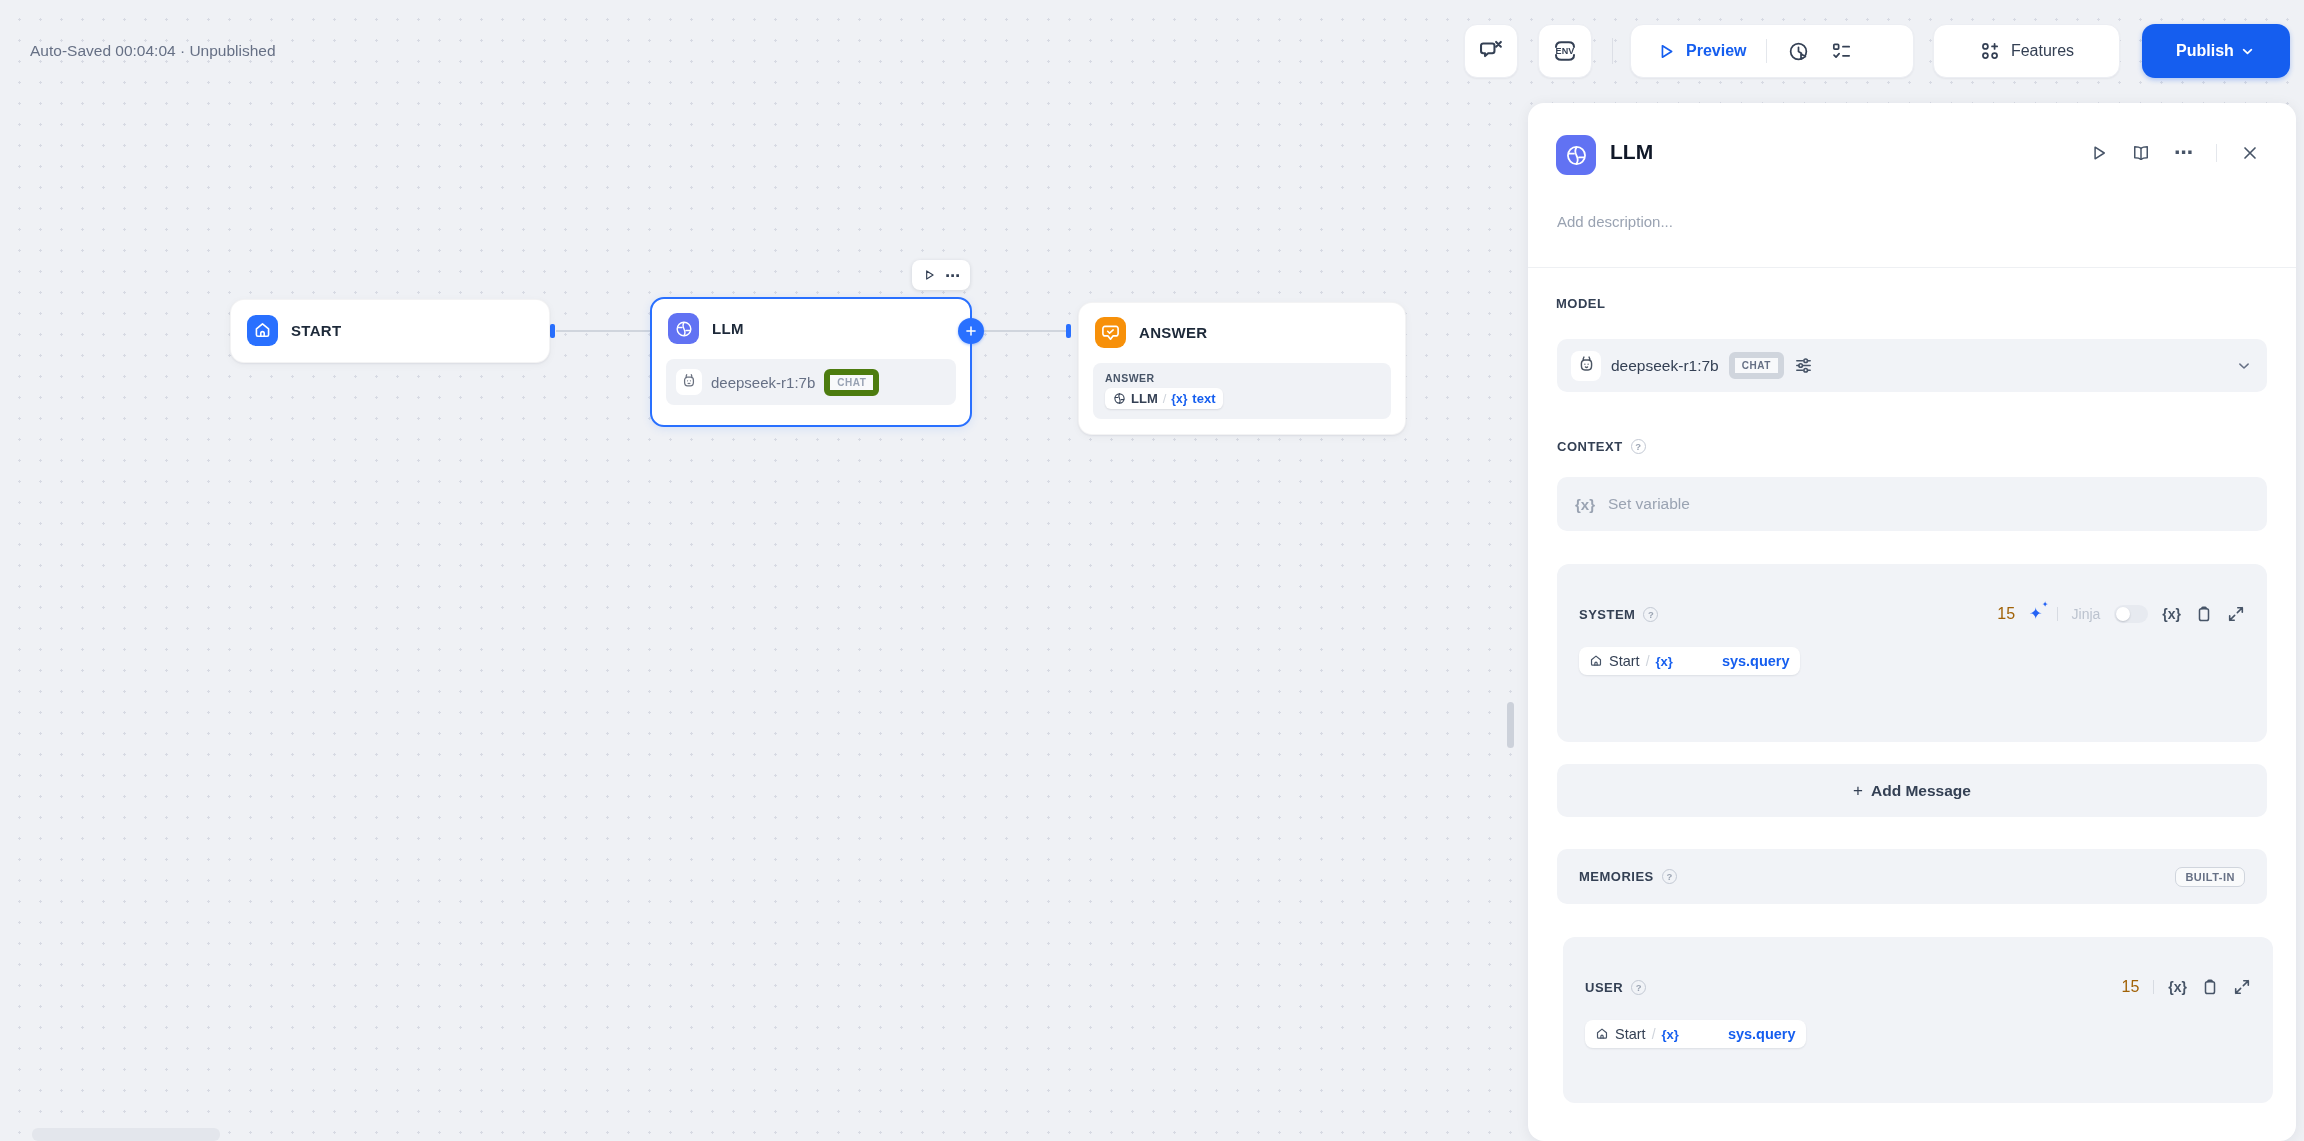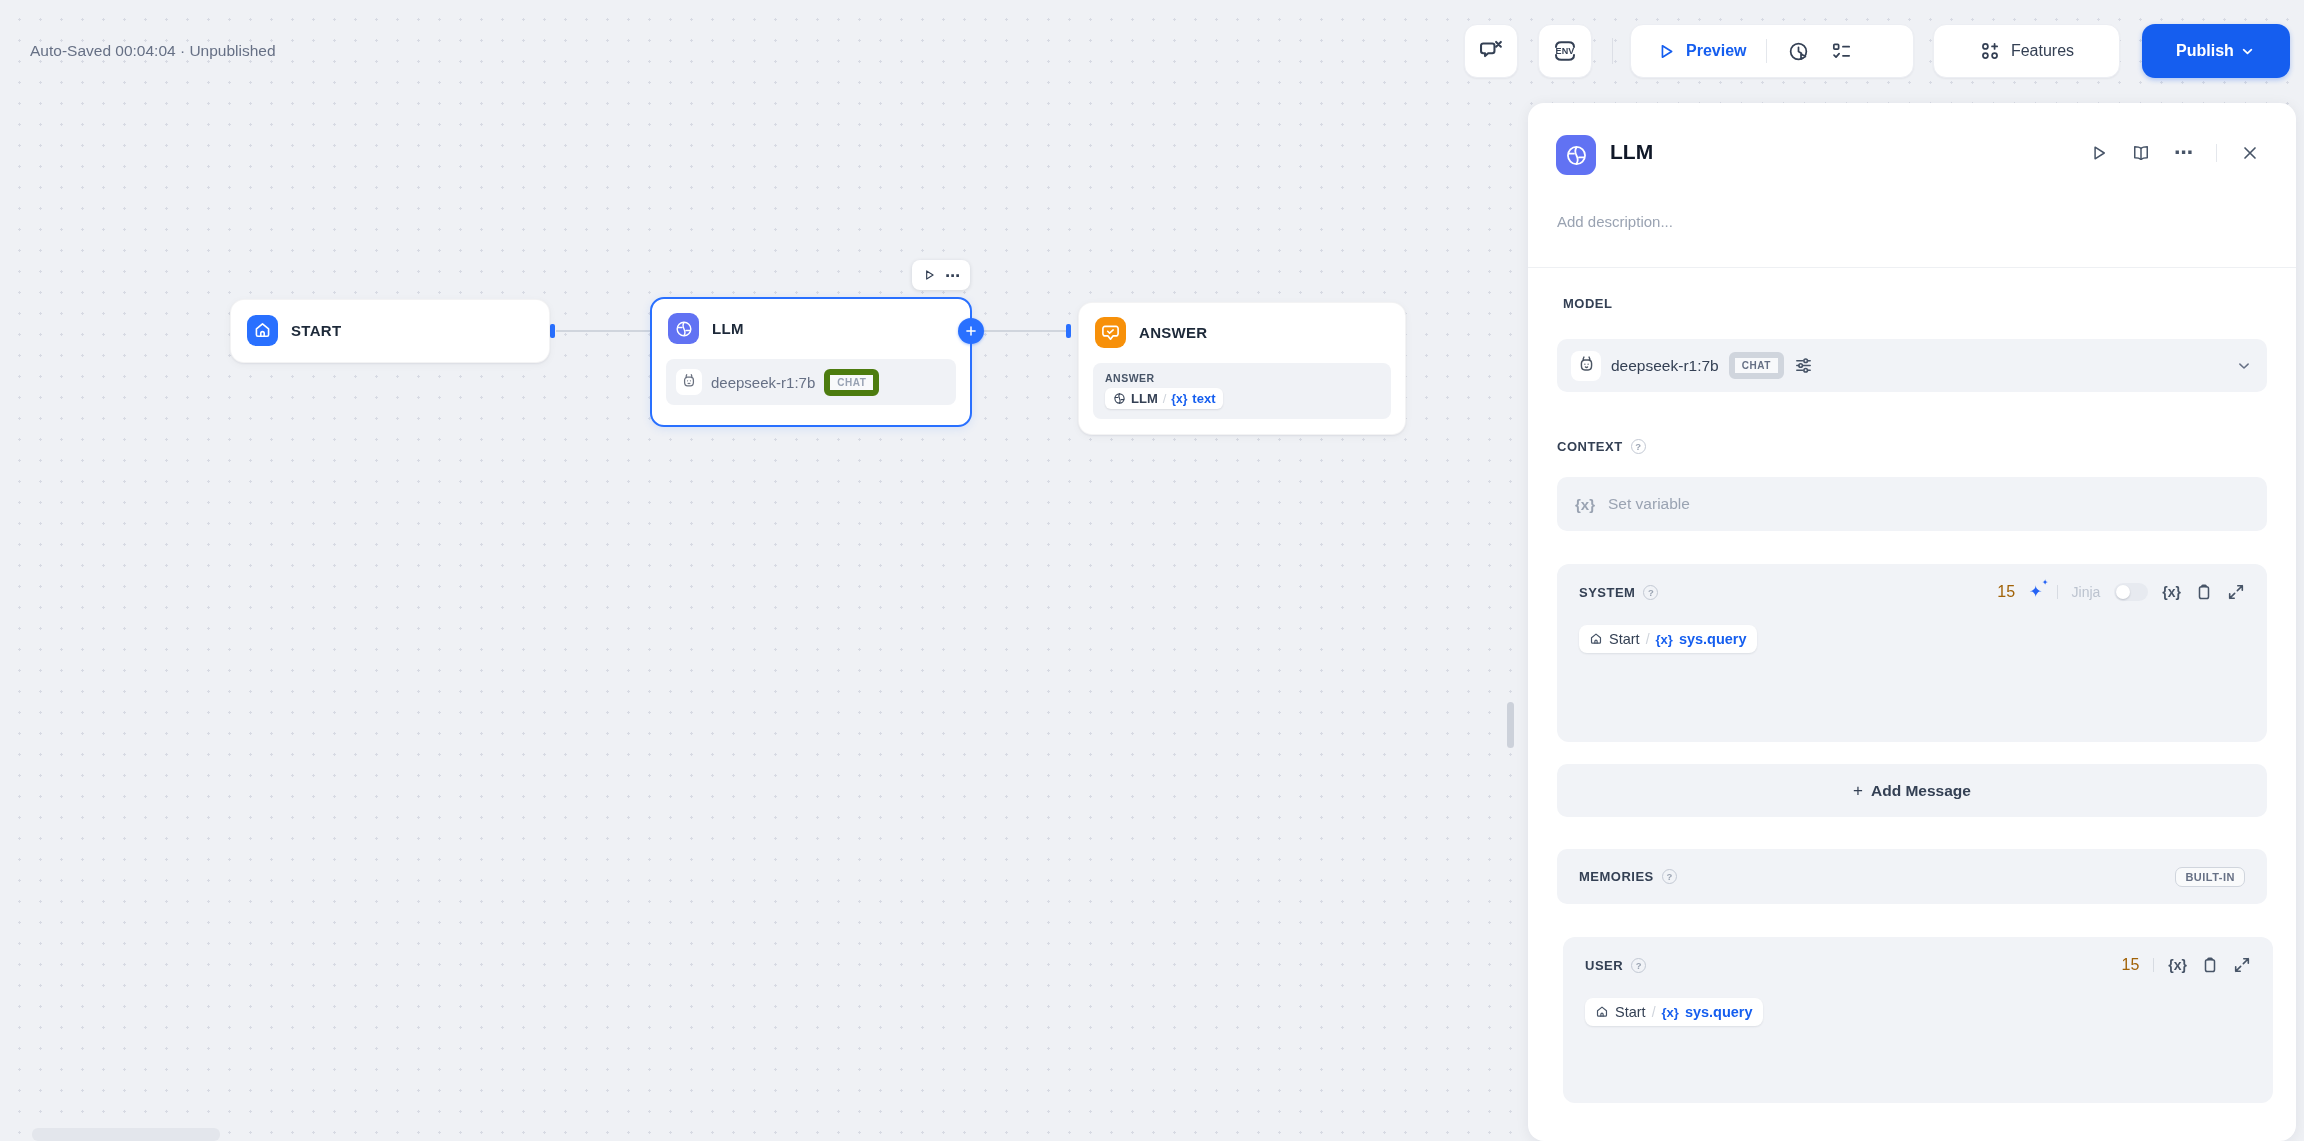--- a/index.html
+++ b/index.html
@@ -101,54 +101,54 @@
   .pa-icon { cursor:pointer; }
   .desc { left:29px; top:110px; font-size:15px; color:#9aa3b2; cursor:text; }
   .panel-divider { left:0; right:0; top:164px; height:1px; background:#eef0f3; }
 
   .sec-label { font-size:13px; font-weight:700; letter-spacing:.5px; color:#344054; }
   .q-icon { display:inline-flex; align-items:center; justify-content:center; width:15px; height:15px;
             border:1.4px solid #c3c9d4; border-radius:50%; color:#9aa3b2; font-size:9.5px; font-weight:700;
             margin-left:8px; cursor:pointer; }
   .label-row { display:flex; align-items:center; }
 
-  #model-label { left:35px; top:193px; }
+  #model-label { left:28px; top:193px; }
   #model-box { left:29px; top:236px; width:710px; height:53px; background:#f1f3f7; border-radius:10px;
                display:flex; align-items:center; gap:10px; padding:0 14px; cursor:pointer; }
   .llama-box-lg { width:30px; height:30px; background:#fff; border-radius:8px; display:flex; align-items:center; justify-content:center; color:#4b5563; }
   .model-name-panel { font-size:15.5px; font-weight:500; color:#344054; }
   .sliders-icon { color:#475467; cursor:pointer; }
   .chev-right { margin-left:auto; color:#667085; }
 
   #context-label { left:29px; top:336px; }
   #context-input { left:29px; top:374px; width:710px; height:54px; background:#f1f3f7; border-radius:10px;
                    display:flex; align-items:center; gap:13px; padding:0 18px; cursor:pointer; }
   .vx-gray { font-size:15px; font-weight:600; color:#9aa3b2; }
   .ctx-placeholder { font-size:15.5px; color:#9aa3b2; }
 
   .gray-card { background:#f1f3f7; border-radius:12px; }
   #system-box { left:29px; top:461px; width:710px; height:178px; padding:19px 22px; }
   #user-box { left:35px; top:834px; width:710px; height:166px; padding:19px 22px; }
-  .card-header { display:flex; align-items:center; }
+  .card-header { display:flex; align-items:center;margin-top:22px; }
   .card-tools { margin-left:auto; display:flex; align-items:center; gap:14px; color:#475467; }
   .tok { font-size:16px; color:#a16207; }
   .tool-div { width:1px; height:14px; background:#d7dbe2; }
   .sparkle { position:relative; color:#2563f5; font-size:16px; line-height:1; cursor:pointer; }
   .sparkle .sp-small { position:absolute; top:-5px; right:-6px; font-size:8px; color:#2563f5; }
   .jinja { font-size:14px; color:#bcc3cf; }
   .toggle { width:34px; height:18px; border-radius:9px; background:#e7eaf0; position:relative; cursor:pointer; }
   .toggle .knob { position:absolute; left:2px; top:2px; width:14px; height:14px; border-radius:50%; background:#fff;
                   box-shadow:0 1px 2px rgba(16,24,40,.18); }
   .vx-dark { font-size:14px; font-weight:600; color:#475467; cursor:pointer; }
   .var-chip { display:inline-flex; align-items:center; gap:6px; background:#fff; border-radius:8px;
               padding:6px 10px; margin-top:24px; box-shadow:0 1px 2px rgba(16,24,40,.09); cursor:pointer; }
   .var-chip .chip-node { font-size:14.5px; font-weight:500; color:#344054; }
   .var-chip .slash { color:#cfd4dc; font-size:14px; }
   .var-chip .vx { font-size:13px; font-weight:600; color:#155eef; }
-  .var-chip .chip-var { font-size:14.5px; font-weight:700; color:#155eef; }
+  .var-chip .chip-var { font-size:14.5px; font-weight:700; color:#155eef;margin-left:43px; }
 
   #add-message { left:29px; top:661px; width:710px; height:53px; background:#f1f3f7; border-radius:10px;
                  display:flex; align-items:center; justify-content:center; gap:8px; cursor:pointer; }
   .am-plus { font-size:17px; font-weight:500; color:#344054; }
   .am-label { font-size:15.5px; font-weight:600; color:#344054; }
 
   #memories-box { left:29px; top:746px; width:710px; height:55px; background:#f1f3f7; border-radius:10px;
                   display:flex; align-items:center; padding:0 22px; }
   .builtin-badge { margin-left:auto; font-size:11px; font-weight:700; letter-spacing:.5px; color:#667085;
                    border:1.5px solid #d0d5dd; border-radius:7px; padding:3px 9px; background:rgba(255,255,255,.55); }

